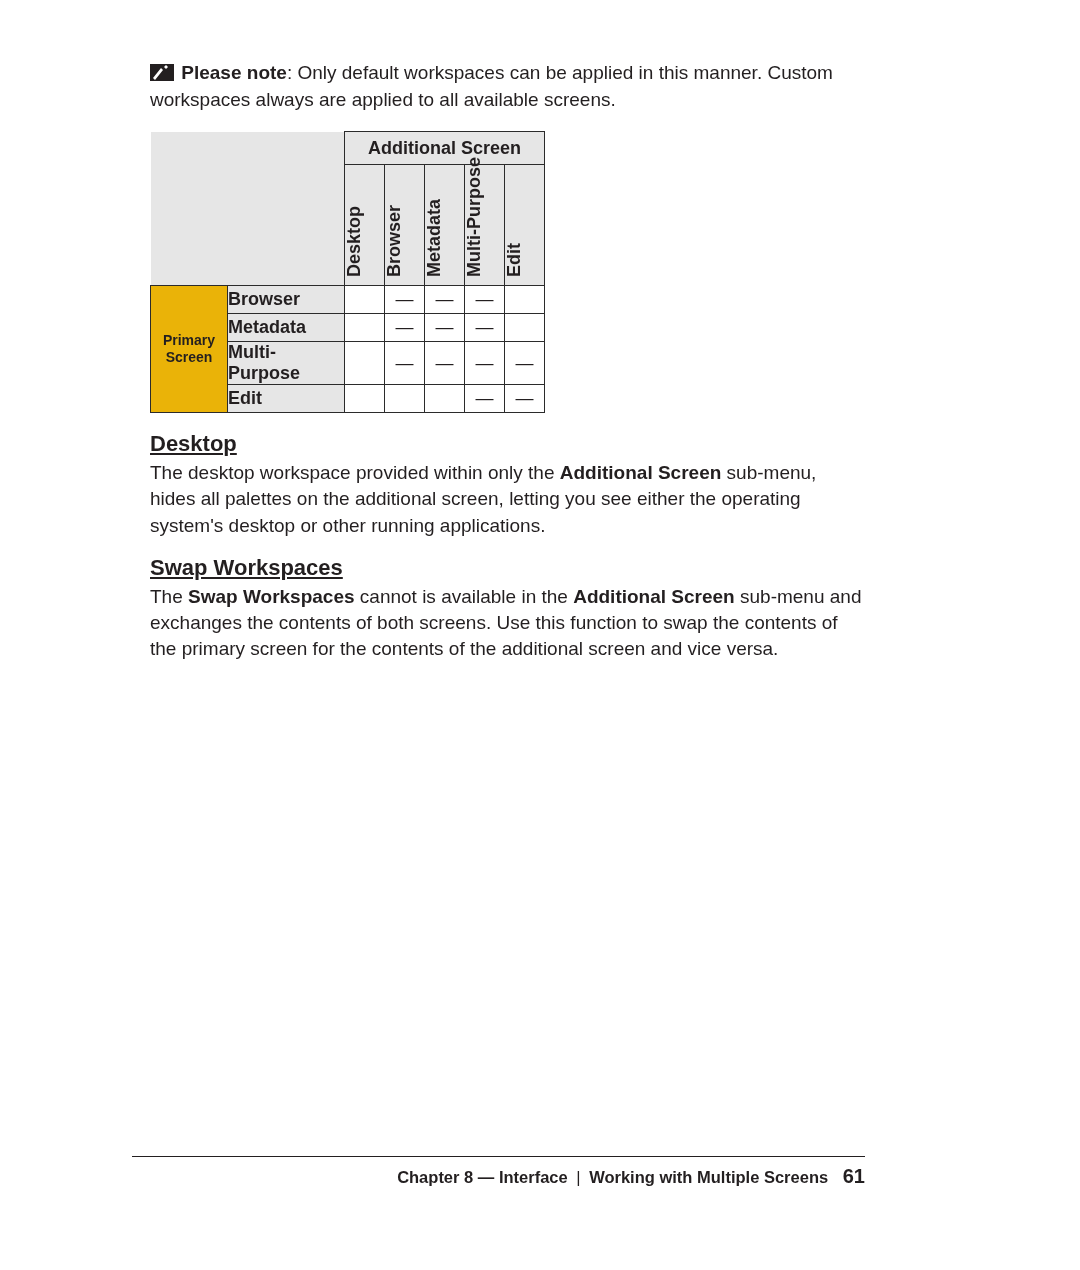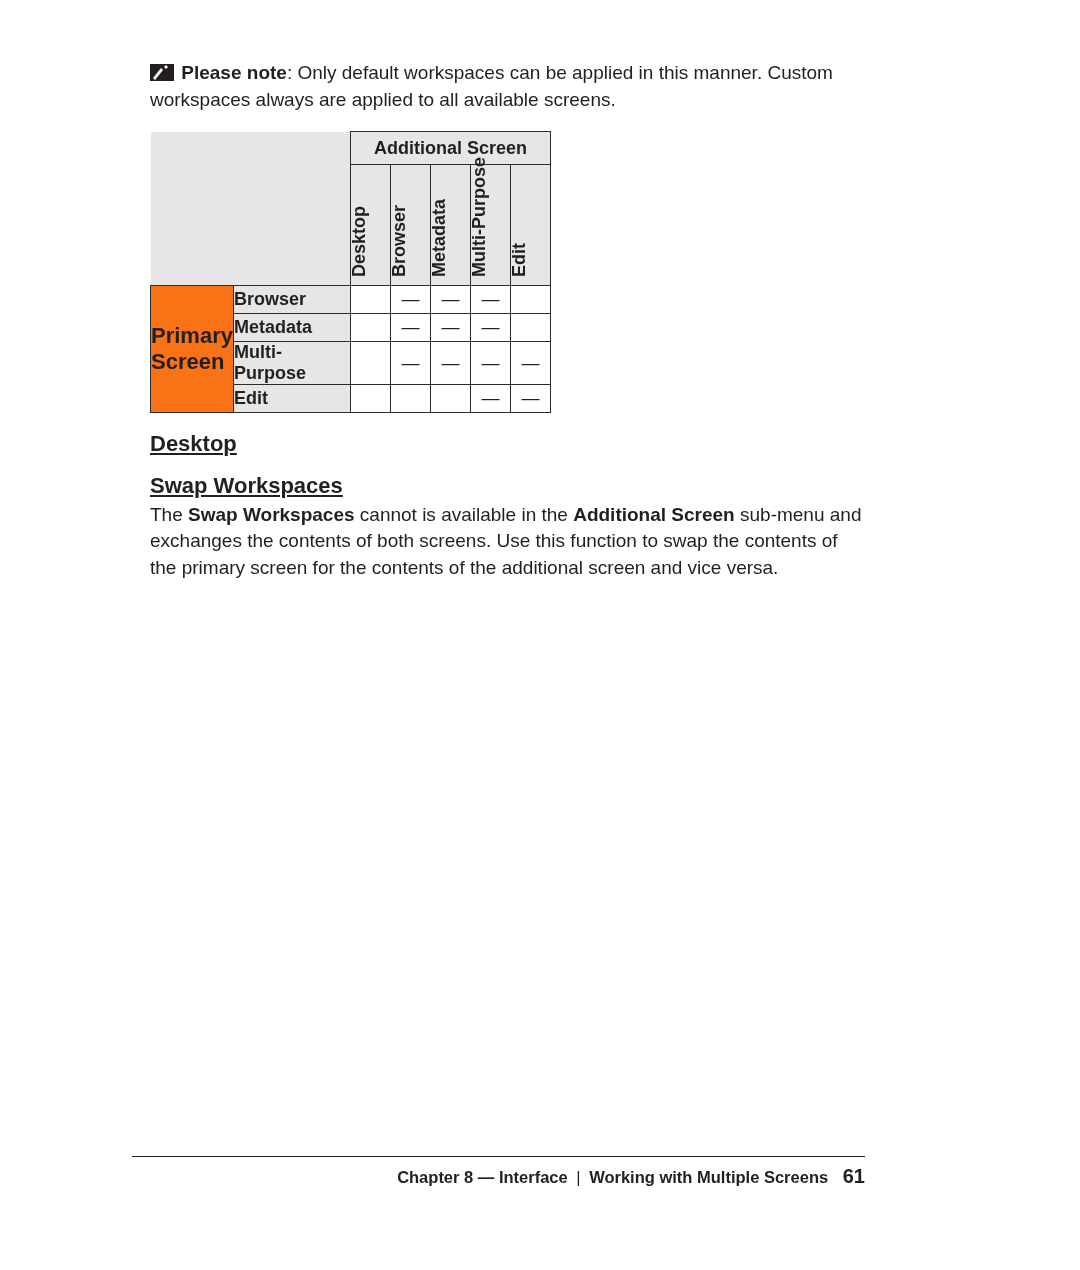--- a/index.html
+++ b/index.html
@@ -69,25 +69,25 @@
     transform: rotate(-90deg);
     transform-origin: left bottom;
     white-space: nowrap;
     font-size: 18px;
     font-family: Arial, Helvetica, sans-serif;
   }
   .corner {
     background: #e6e6e6;
   }
   .rowlabel-group {
-    background: #f97316;
-    font-weight: 700;
-    text-align: left;
+    background: #eab308;
+    font-weight: 700;
+    text-align: center;
     width: 76px;
-    font-size: 22px;
+    font-size: 14px;
     line-height: 1.2;
     padding: 0 6px;
   }
   .rowlabel {
     background: #e6e6e6;
     font-family: Arial, Helvetica, sans-serif;
     font-size: 18px;
     padding: 3px 10px 3px 8px;
     text-align: left;
     width: 116px;
@@ -210,20 +210,23 @@
         <td class="cell"></td>
         <td class="cell"></td>
         <td class="cell">—</td>
         <td class="cell">—</td>
       </tr>
     </tbody>
       </table>
   </div>
 
   <h3 class="sub">Desktop</h3>
+  <p class="body">
+    <span>The desktop workspace provided within only the </span><span class="bold">Additional Screen</span><span> sub-menu, hides all palettes on the additional screen, letting you see either the operating system's desktop or other running applications.</span>
+  </p>
 
   <h3 class="sub">Swap Workspaces</h3>
   <p class="body">
     <span>The </span><span class="bold">Swap Workspaces</span><span> cannot is available in the </span><span class="bold">Additional Screen</span><span> sub-menu and exchanges the contents of both screens. Use this function to swap the contents of the primary screen for the contents of the additional screen and vice versa.</span>
   </p>
 
   <div class="footer">
     <hr class="footer-rule">
     <div class="footer-text">
       <span>Chapter 8 — Interface</span>

